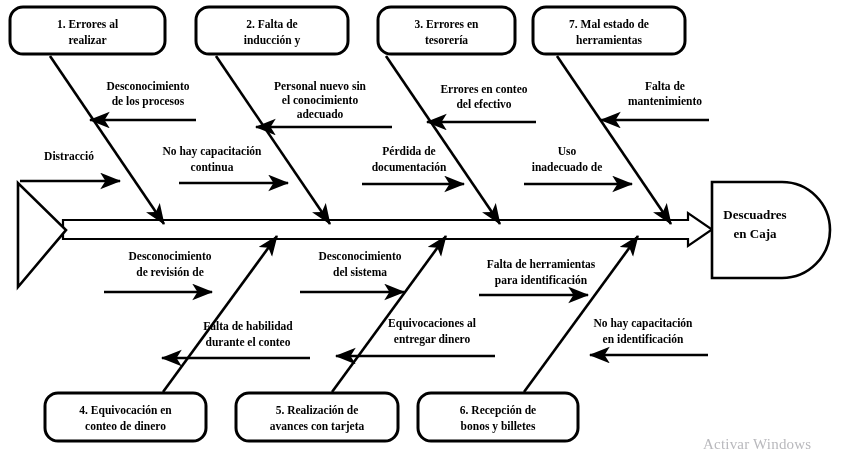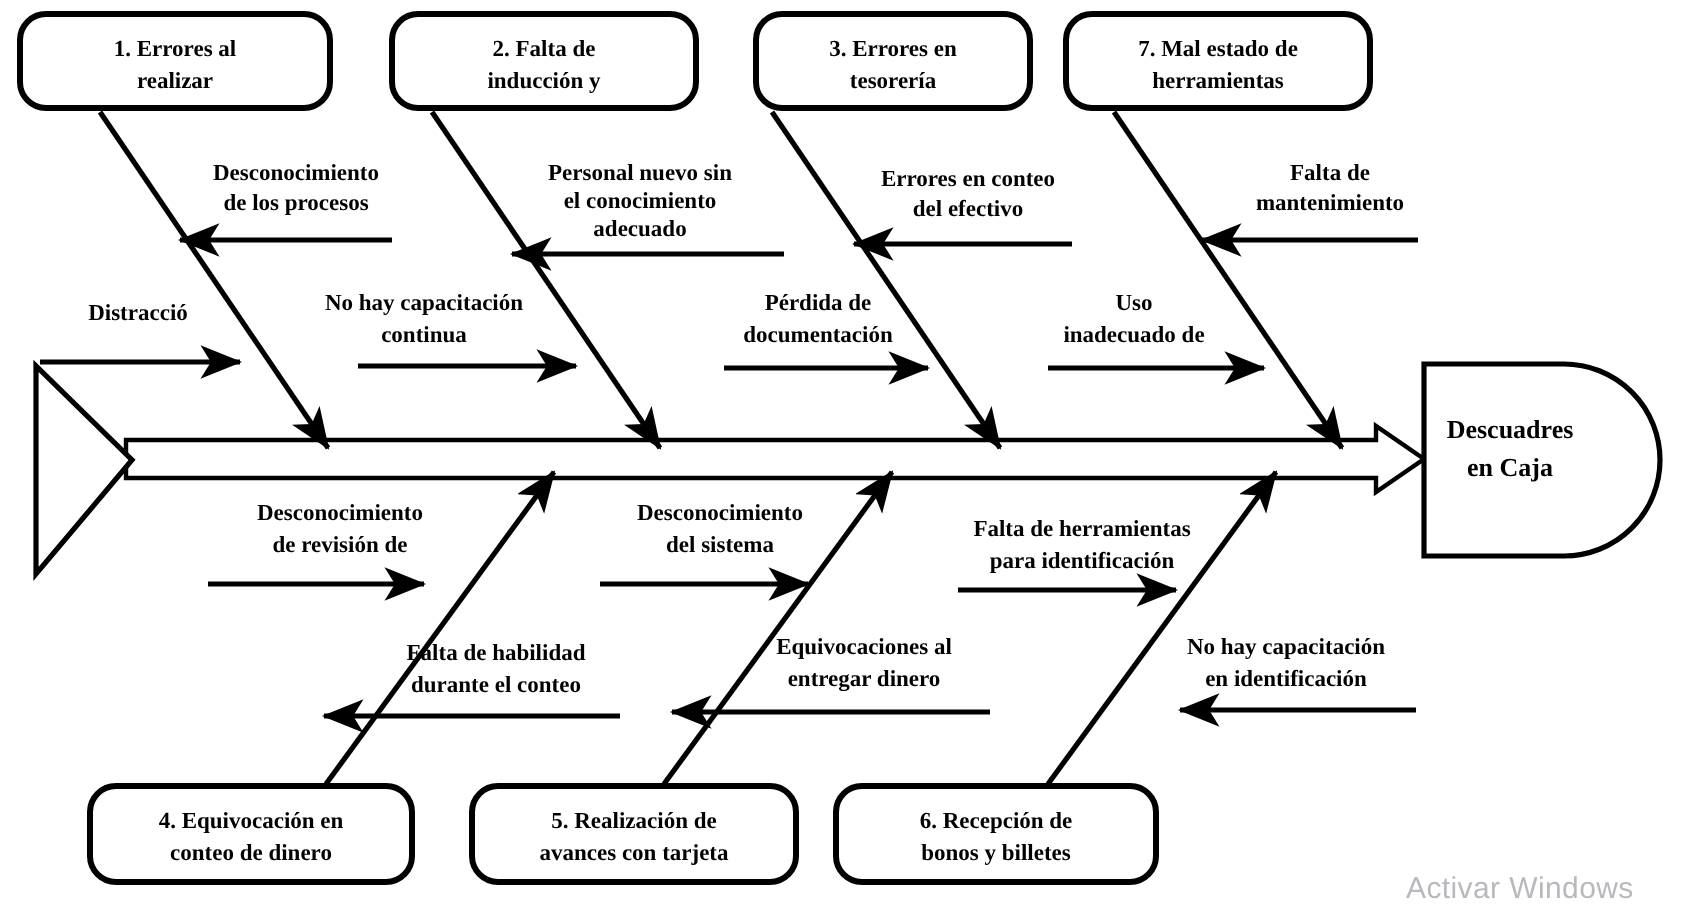--- a/index.html
+++ b/index.html
@@ -5,21 +5,21 @@
 <style>
   html,body{margin:0;padding:0;background:#ffffff;}
   body{
     width:841px;height:458px;overflow:hidden;position:relative;
     font-family:"Liberation Serif","DejaVu Serif",serif;
     color:#000000;
   }
   #diagram{position:absolute;left:0;top:0;width:841px;height:458px;}
   .wm{
     position:absolute;left:703px;top:436px;
-    font-family:Liberation Sans, sans-serif;
+    font-family:Liberation Serif, serif;
     font-size:15px;color:#b9b9bd;letter-spacing:.2px;
     white-space:nowrap;user-select:none;
   }
   svg text{font-family:"Liberation Serif","DejaVu Serif",serif;font-weight:bold;}
   .boxlabel{font-size:11.5px;text-anchor:middle;}
   .headlabel{font-size:13px;text-anchor:middle;}
   .sublabel{font-size:11.5px;text-anchor:middle;}
   .bonebox{fill:#ffffff;stroke:#000000;stroke-width:3;}
   .headshape{fill:#ffffff;stroke:#000000;stroke-width:2.6;}
   .bone{stroke:#000000;stroke-width:2.6;fill:none;}

